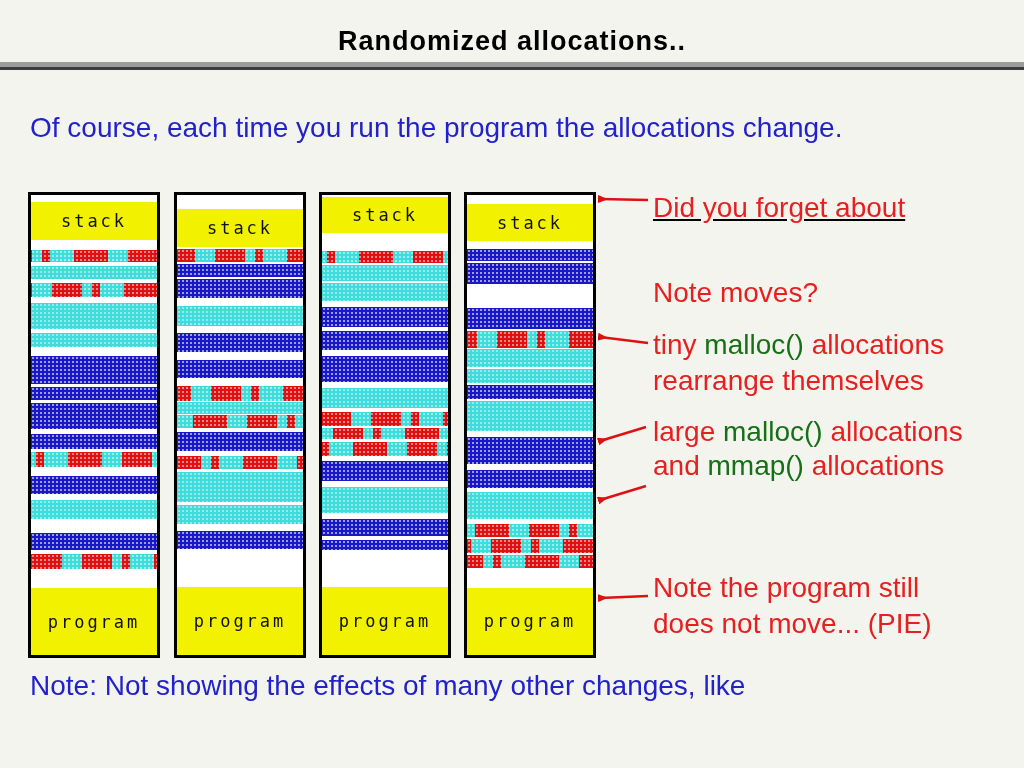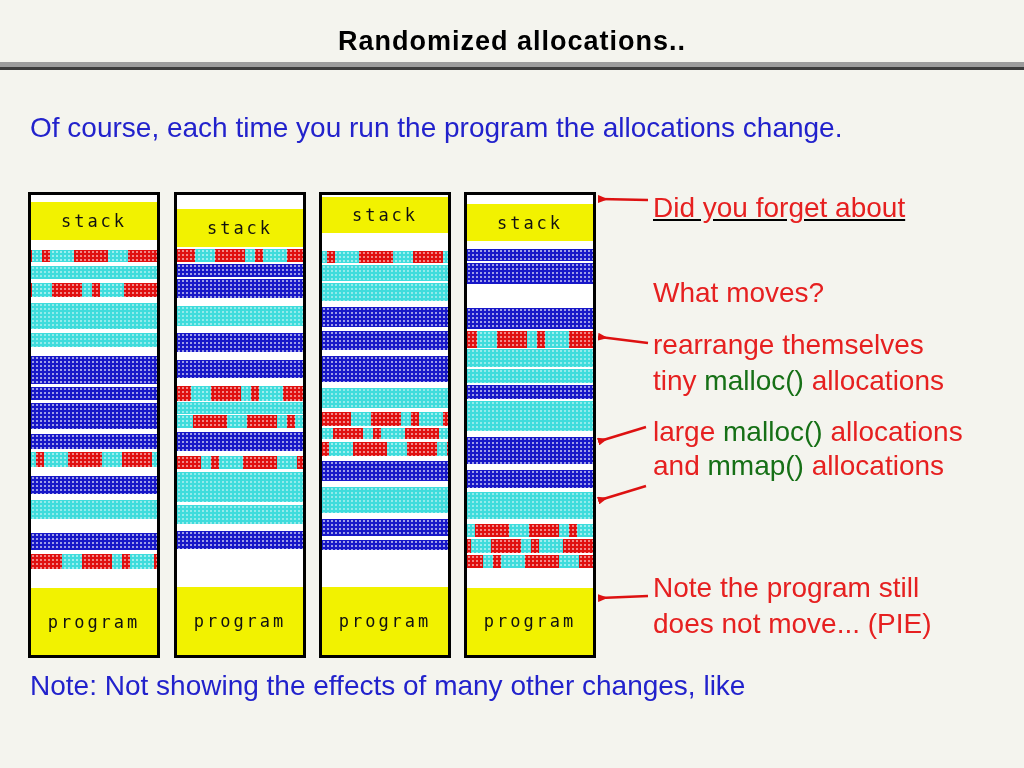--- a/index.html
+++ b/index.html
@@ -228,25 +228,25 @@
       <line x1="646" y1="427" x2="600" y2="441" stroke="#DD1111" stroke-width="2.5" marker-end="url(#ah)"></line>
       <line x1="646" y1="486" x2="600" y2="500" stroke="#DD1111" stroke-width="2.5" marker-end="url(#ah)"></line>
       <line x1="648" y1="596" x2="600" y2="598" stroke="#DD1111" stroke-width="2.5" marker-end="url(#ah)"></line>
     </svg>
 
   <div>
       <div class="annotation" style="top: 190px; text-decoration: underline;">
         <div class="ann-line"><span class="c-red">Did you forget about</span></div>
       </div>
       <div class="annotation" style="top: 275px;">
-        <div class="ann-line"><span class="c-red">What moves?</span></div>
+        <div class="ann-line"><span class="c-red">Note moves?</span></div>
       </div>
       <div class="annotation" style="top: 327px;">
+        <div class="ann-line"><span class="c-red">tiny </span><span class="c-green">malloc()</span><span class="c-red"> allocations</span></div>
         <div class="ann-line"><span class="c-red">rearrange themselves</span></div>
-        <div class="ann-line"><span class="c-red">tiny </span><span class="c-green">malloc()</span><span class="c-red"> allocations</span></div>
       </div>
       <div class="annotation" style="top: 414px;">
         <div class="ann-line"><span class="c-red">large </span><span class="c-green">malloc()</span><span class="c-red"> allocations</span></div>
       </div>
       <div class="annotation" style="top: 448px;">
         <div class="ann-line"><span class="c-red">and </span><span class="c-green">mmap()</span><span class="c-red"> allocations</span></div>
       </div>
       <div class="annotation" style="top: 570px;">
         <div class="ann-line"><span class="c-red">Note the program still</span></div>
         <div class="ann-line"><span class="c-red">does not move... (PIE)</span></div>

